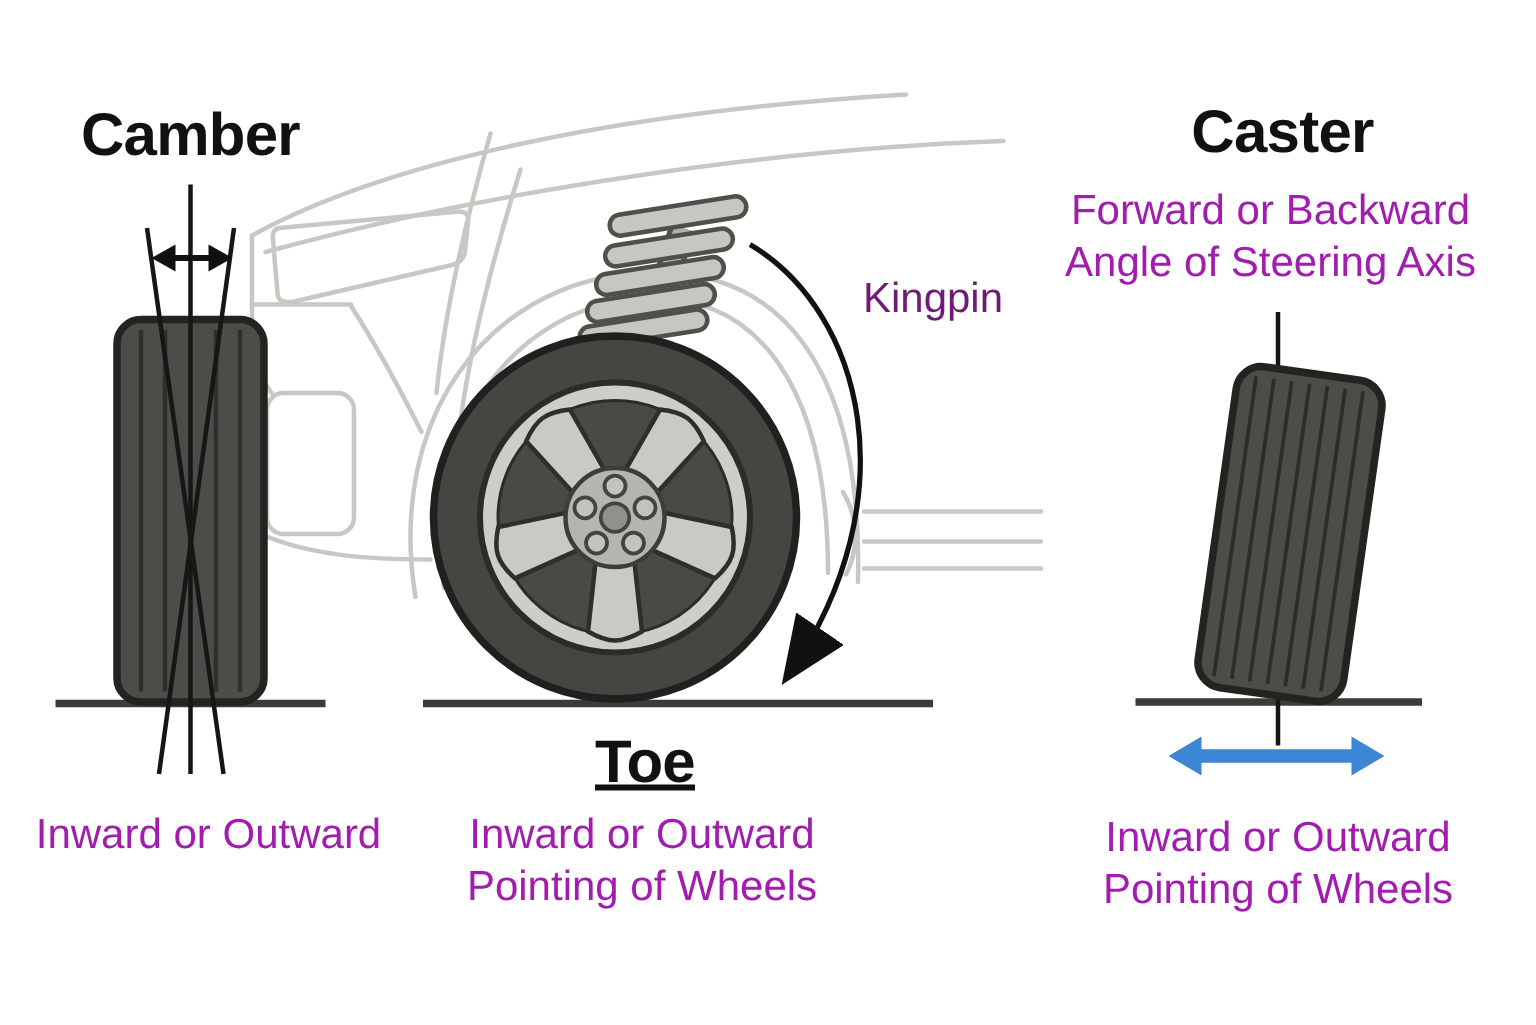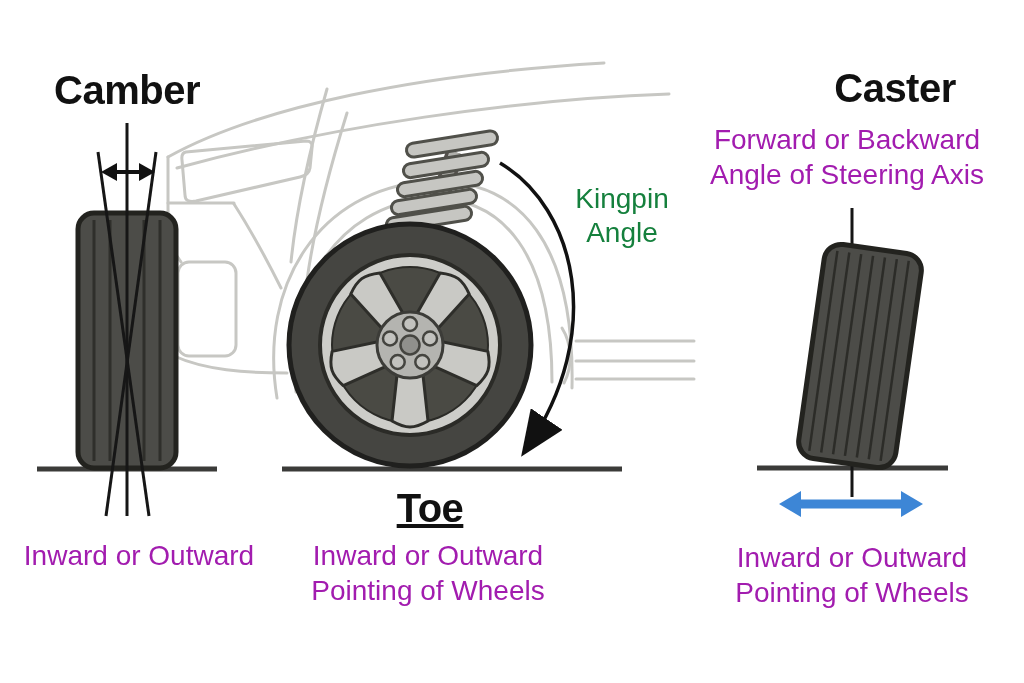--- a/index.html
+++ b/index.html
@@ -5,21 +5,21 @@
   html,body{margin:0;padding:0;}
   body{
     width:1024px;height:683px;background:#ffffff;overflow:hidden;
     font-family:"Liberation Sans", sans-serif;color:#161616;position:relative;
   }
   .stage{position:absolute;inset:0;width:1024px;height:669px;}
   .stage svg{position:absolute;left:0;top:0;}
   .label{position:absolute;transform:translateX(-50%);text-align:center;white-space:nowrap;}
   .title{font-size:40px;font-weight:700;letter-spacing:-0.5px;color:#111111;}
   .caption{font-size:28px;font-weight:400;line-height:35px;color:#a21caf;}
-  .annot{font-size:28px;font-weight:400;line-height:34px;color:#15803d;text-align:center;}
+  .annot{font-size:28px;font-weight:400;line-height:34px;color:#701a75;text-align:center;}
   .caption span,.annot span{display:block;}
 </style>
 </head>
 <body>
 
 <div class="stage">
 
   <svg width="1024" height="683" viewBox="0 0 1024 683">
     <defs>
       <marker id="ahk" markerWidth="13" markerHeight="11" refX="10" refY="5.5" orient="auto">
@@ -129,31 +129,30 @@
   </svg>
 
   <div class="label title" style="left:127px;top:68px;">Camber</div>
 
   <div class="label caption" style="left:139px;top:538px;">
     <span>Inward or Outward</span>
   </div>
 
   <div class="label annot" style="left:622px;top:182px;">
     <span>Kingpin</span>
-    <span>Angle</span>
   </div>
 
   <div class="label title" style="left:430px;top:486px;text-decoration:underline;">Toe</div>
 
   <div class="label caption" style="left:428px;top:538px;">
     <span>Inward or Outward</span>
     <span>Pointing of Wheels</span>
   </div>
 
-  <div class="label title" style="left:855px;top:66px;margin-left:40px;">Caster</div>
+  <div class="label title" style="left:855px;top:66px;">Caster</div>
 
   <div class="label caption" style="left:847px;top:122px;">
     <span>Forward or Backward</span>
     <span>Angle of Steering Axis</span>
   </div>
 
   <div class="label caption" style="left:852px;top:540px;">
     <span>Inward or Outward</span>
     <span>Pointing of Wheels</span>
   </div>

